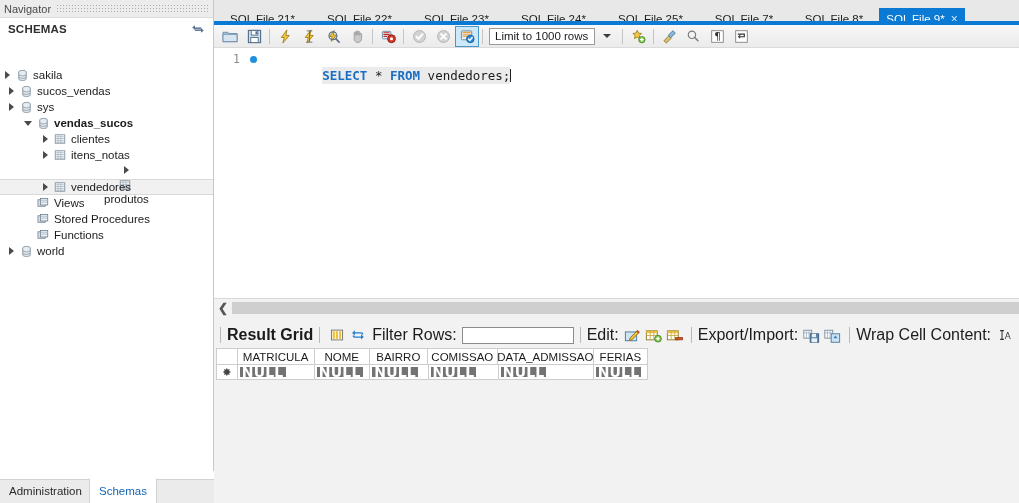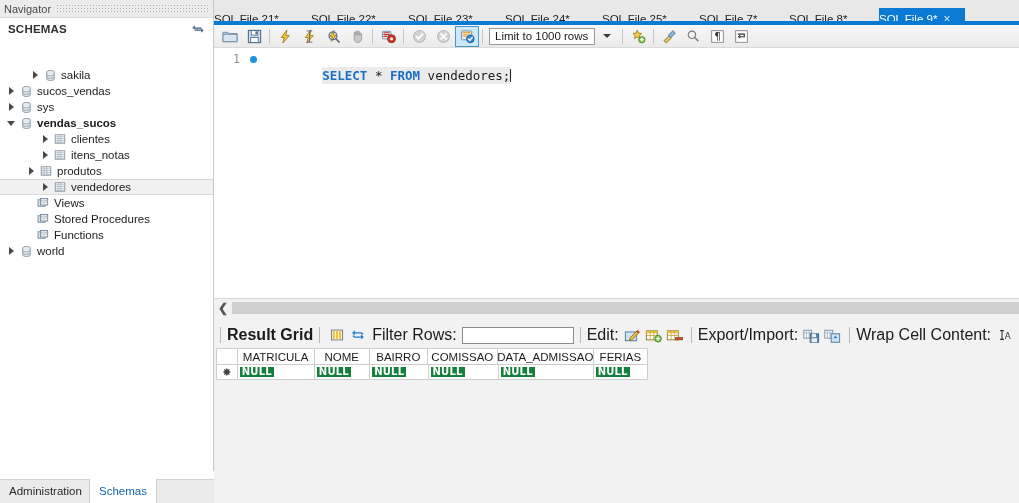--- a/index.html
+++ b/index.html
@@ -52,21 +52,21 @@
   .bt.inactive{left:0;color:#2b2b2b;border-right:1px solid #d2d2d2;}
   .bt.active{left:89px;background:#fff;color:#1464b4;border-left:1px solid #d2d2d2;
      border-right:1px solid #d2d2d2;border-top:1px solid #fff;top:7px;height:25px;}
 
   
   .main{position:absolute;left:214px;top:0;right:0;bottom:0;background:#f2f2f2;}
 
   
   .tabstrip{position:relative;height:21px;background:#e8e8e8;}
   .tab{position:absolute;top:8px;height:21px;display:flex;align-items:center;
-    font-size:11.5px;color:#1e1e1e;box-sizing:border-box;}
+    justify-content:center;font-size:11.5px;color:#1e1e1e;box-sizing:border-box;}
   .tab.active{background:#0a7ad4;color:#fff;}
   .tab .tx{margin-left:6px;font-size:12px;color:#bfe0f7;}
   .tab.active .tx{color:#cfe8fa;}
   .tabline{position:absolute;left:0;top:21px;width:100%;height:4px;background:#0a7ad4;}
 
   
   .toolbar{position:absolute;left:0;top:25px;right:0;height:22px;
     background:linear-gradient(#f7f7f7,#ebebeb);display:flex;align-items:center;
     padding-left:4px;border-bottom:1px solid #dadada;}
   .tbtn{width:24px;height:21px;display:flex;align-items:center;justify-content:center;}
@@ -112,21 +112,21 @@
   .grid{position:absolute;left:216px;top:348px;width:432px;}
   .ghead{display:flex;height:17px;background:#fff;}
   .gh{border:1px solid #cdcdcd;border-left:none;box-sizing:border-box;
      display:flex;align-items:center;justify-content:center;font-size:11.5px;color:#1b1b1b;
      background:#fff;}
   .gh.first{border-left:1px solid #cdcdcd;}
   .grow{display:flex;height:15px;background:#fff;}
   .gc{border:1px solid #cdcdcd;border-top:none;border-left:none;box-sizing:border-box;
      display:flex;align-items:center;padding-left:2px;background:#fff;}
   .gc.first{border-left:1px solid #cdcdcd;justify-content:center;padding-left:0;}
-  .nullb{display:inline-block;background:#15803d;color:#fff;font-size:10px;
+  .nullb{display:inline-block;background:#737373;color:#fff;font-size:14px;
      font-weight:bold;line-height:10px;padding:0 2px;letter-spacing:.2px;
      font-family:"DejaVu Sans", sans-serif;}
   .starmk{font-size:11px;color:#444;line-height:9px;}
 </style>
 </head>
 <body>
 
 <div class="app">
 
   <div class="sidebar">
@@ -153,21 +153,21 @@
       <span class="mag">
         <svg viewBox="0 0 14 14" width="12" height="12">
           <circle cx="5.8" cy="5.6" r="3.5" fill="none" stroke="#4a5a6a" stroke-width="1.5"></circle>
           <path d="M8.6 8.4 L12 11.6" stroke="#4a5a6a" stroke-width="1.8" stroke-linecap="round"></path>
         </svg>
       </span>
       <input class="filter-input" type="text" placeholder="Filter objects" style="">
     </div>
 
     <div class="tree" id="tree">
-        <div class="tnode" style=" margin-left: 28px;">
+        <div class="tnode" style="">
           <span class="tw">
             <i class="arrow-r"></i>
           </span>
           <span class="ticon">
             <svg viewBox="0 0 16 16" width="13" height="13">
               <ellipse cx="8" cy="3.6" rx="4.6" ry="1.9" fill="#e7ecf0" stroke="#7b8b9a" stroke-width="1"></ellipse>
               <path d="M3.4 3.6 v8.6 c0 1.1 2.1 1.9 4.6 1.9 s4.6-.8 4.6-1.9 V3.6" fill="#e7ecf0" stroke="#7b8b9a" stroke-width="1"></path>
               <path d="M3.4 6.6 c0 1.1 2.1 1.9 4.6 1.9 s4.6-.8 4.6-1.9 M3.4 9.6 c0 1.1 2.1 1.9 4.6 1.9 s4.6-.8 4.6-1.9" fill="none" stroke="#7b8b9a" stroke-width="0.9"></path>
             </svg>
           </span>
@@ -192,21 +192,21 @@
           </span>
           <span class="ticon">
             <svg viewBox="0 0 16 16" width="13" height="13">
               <ellipse cx="8" cy="3.6" rx="4.6" ry="1.9" fill="#e7ecf0" stroke="#7b8b9a" stroke-width="1"></ellipse>
               <path d="M3.4 3.6 v8.6 c0 1.1 2.1 1.9 4.6 1.9 s4.6-.8 4.6-1.9 V3.6" fill="#e7ecf0" stroke="#7b8b9a" stroke-width="1"></path>
               <path d="M3.4 6.6 c0 1.1 2.1 1.9 4.6 1.9 s4.6-.8 4.6-1.9 M3.4 9.6 c0 1.1 2.1 1.9 4.6 1.9 s4.6-.8 4.6-1.9" fill="none" stroke="#7b8b9a" stroke-width="0.9"></path>
             </svg>
           </span>
           <span class="tlabel">sys</span>
         </div>
-        <div class="tnode" style="padding-left: 4px;">
+        <div class="tnode" style="padding-left: 21px;">
           <span class="tw">
             <i class="arrow-d"></i>
           </span>
           <span class="ticon">
             <svg viewBox="0 0 16 16" width="13" height="13">
               <ellipse cx="8" cy="3.6" rx="4.6" ry="1.9" fill="#e7ecf0" stroke="#7b8b9a" stroke-width="1"></ellipse>
               <path d="M3.4 3.6 v8.6 c0 1.1 2.1 1.9 4.6 1.9 s4.6-.8 4.6-1.9 V3.6" fill="#e7ecf0" stroke="#7b8b9a" stroke-width="1"></path>
               <path d="M3.4 6.6 c0 1.1 2.1 1.9 4.6 1.9 s4.6-.8 4.6-1.9 M3.4 9.6 c0 1.1 2.1 1.9 4.6 1.9 s4.6-.8 4.6-1.9" fill="none" stroke="#7b8b9a" stroke-width="0.9"></path>
             </svg>
           </span>
@@ -229,21 +229,21 @@
             <i class="arrow-r"></i>
           </span>
           <span class="ticon">
             <svg viewBox="0 0 16 16" width="12" height="12">
               <rect x="1.6" y="2.4" width="12.8" height="11.2" fill="#fff" stroke="#6f8092" stroke-width="1"></rect>
               <path d="M1.6 5 h12.8 M1.6 7.4 h12.8 M1.6 9.8 h12.8 M1.6 12.2 h12.8 M5.4 2.4 v11.2 M9.2 2.4 v11.2" stroke="#8fa0b0" stroke-width="0.8"></path>
             </svg>
           </span>
           <span class="tlabel">itens_notas</span>
         </div>
-        <div class="tnode" style="padding-left: 24px;">
+        <div class="tnode" style="padding-left: 40px; flex-direction: column;">
           <span class="tw">
             <i class="arrow-r"></i>
           </span>
           <span class="ticon">
             <svg viewBox="0 0 16 16" width="12" height="12">
               <rect x="1.6" y="2.4" width="12.8" height="11.2" fill="#fff" stroke="#6f8092" stroke-width="1"></rect>
               <path d="M1.6 5 h12.8 M1.6 7.4 h12.8 M1.6 9.8 h12.8 M1.6 12.2 h12.8 M5.4 2.4 v11.2 M9.2 2.4 v11.2" stroke="#8fa0b0" stroke-width="0.8"></path>
             </svg>
           </span>
           <span class="tlabel">produtos</span>

